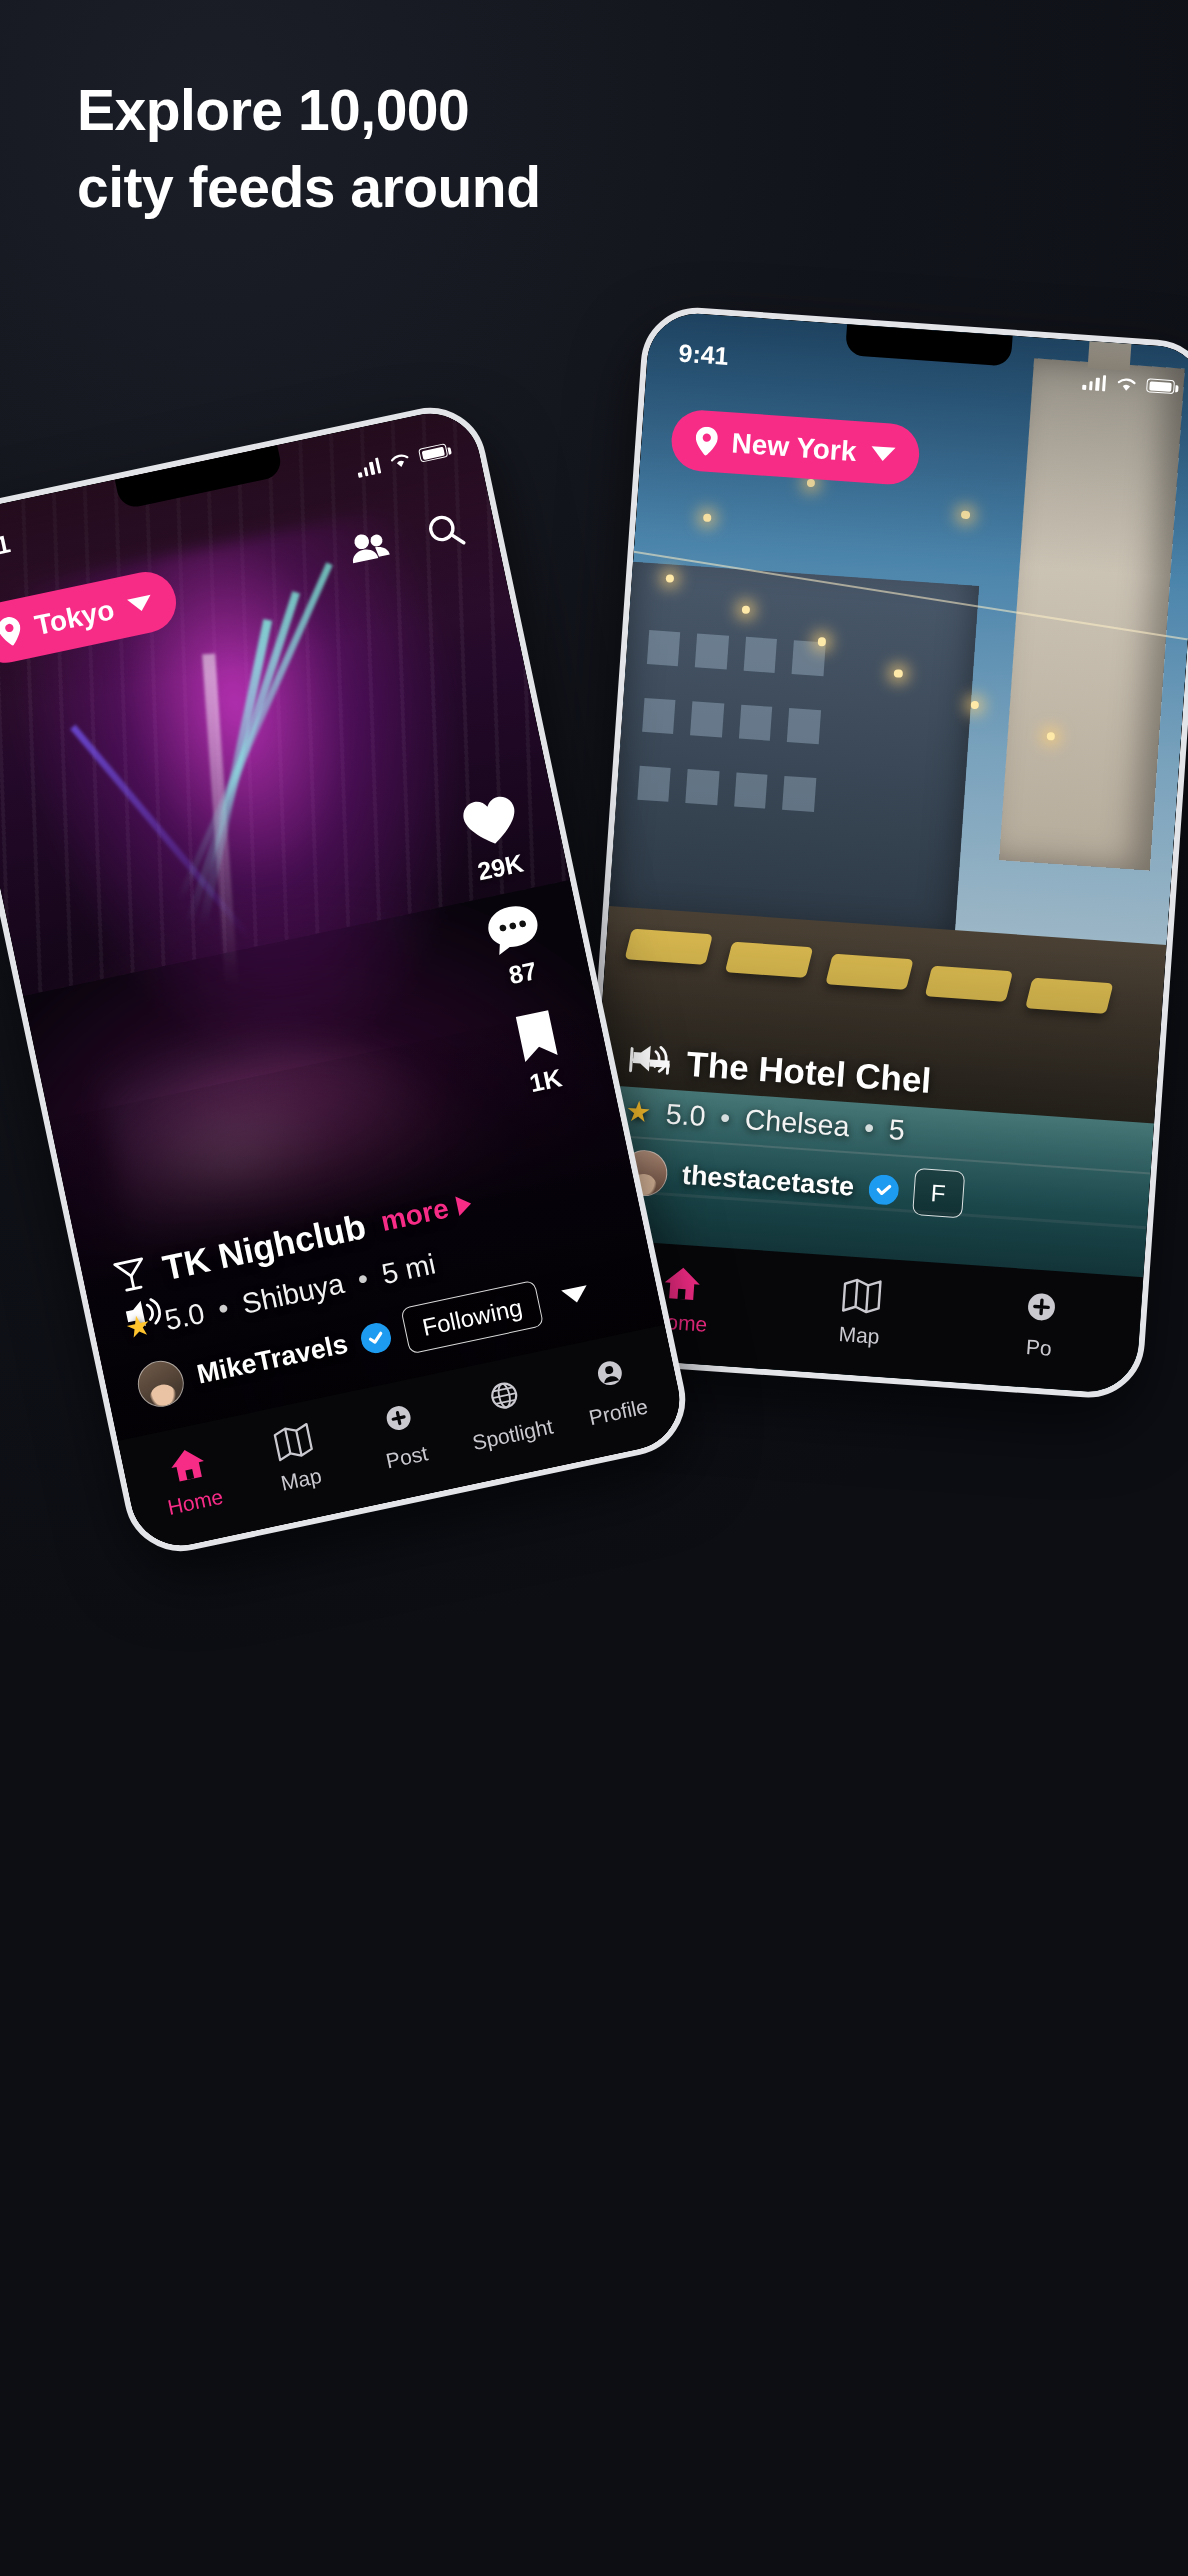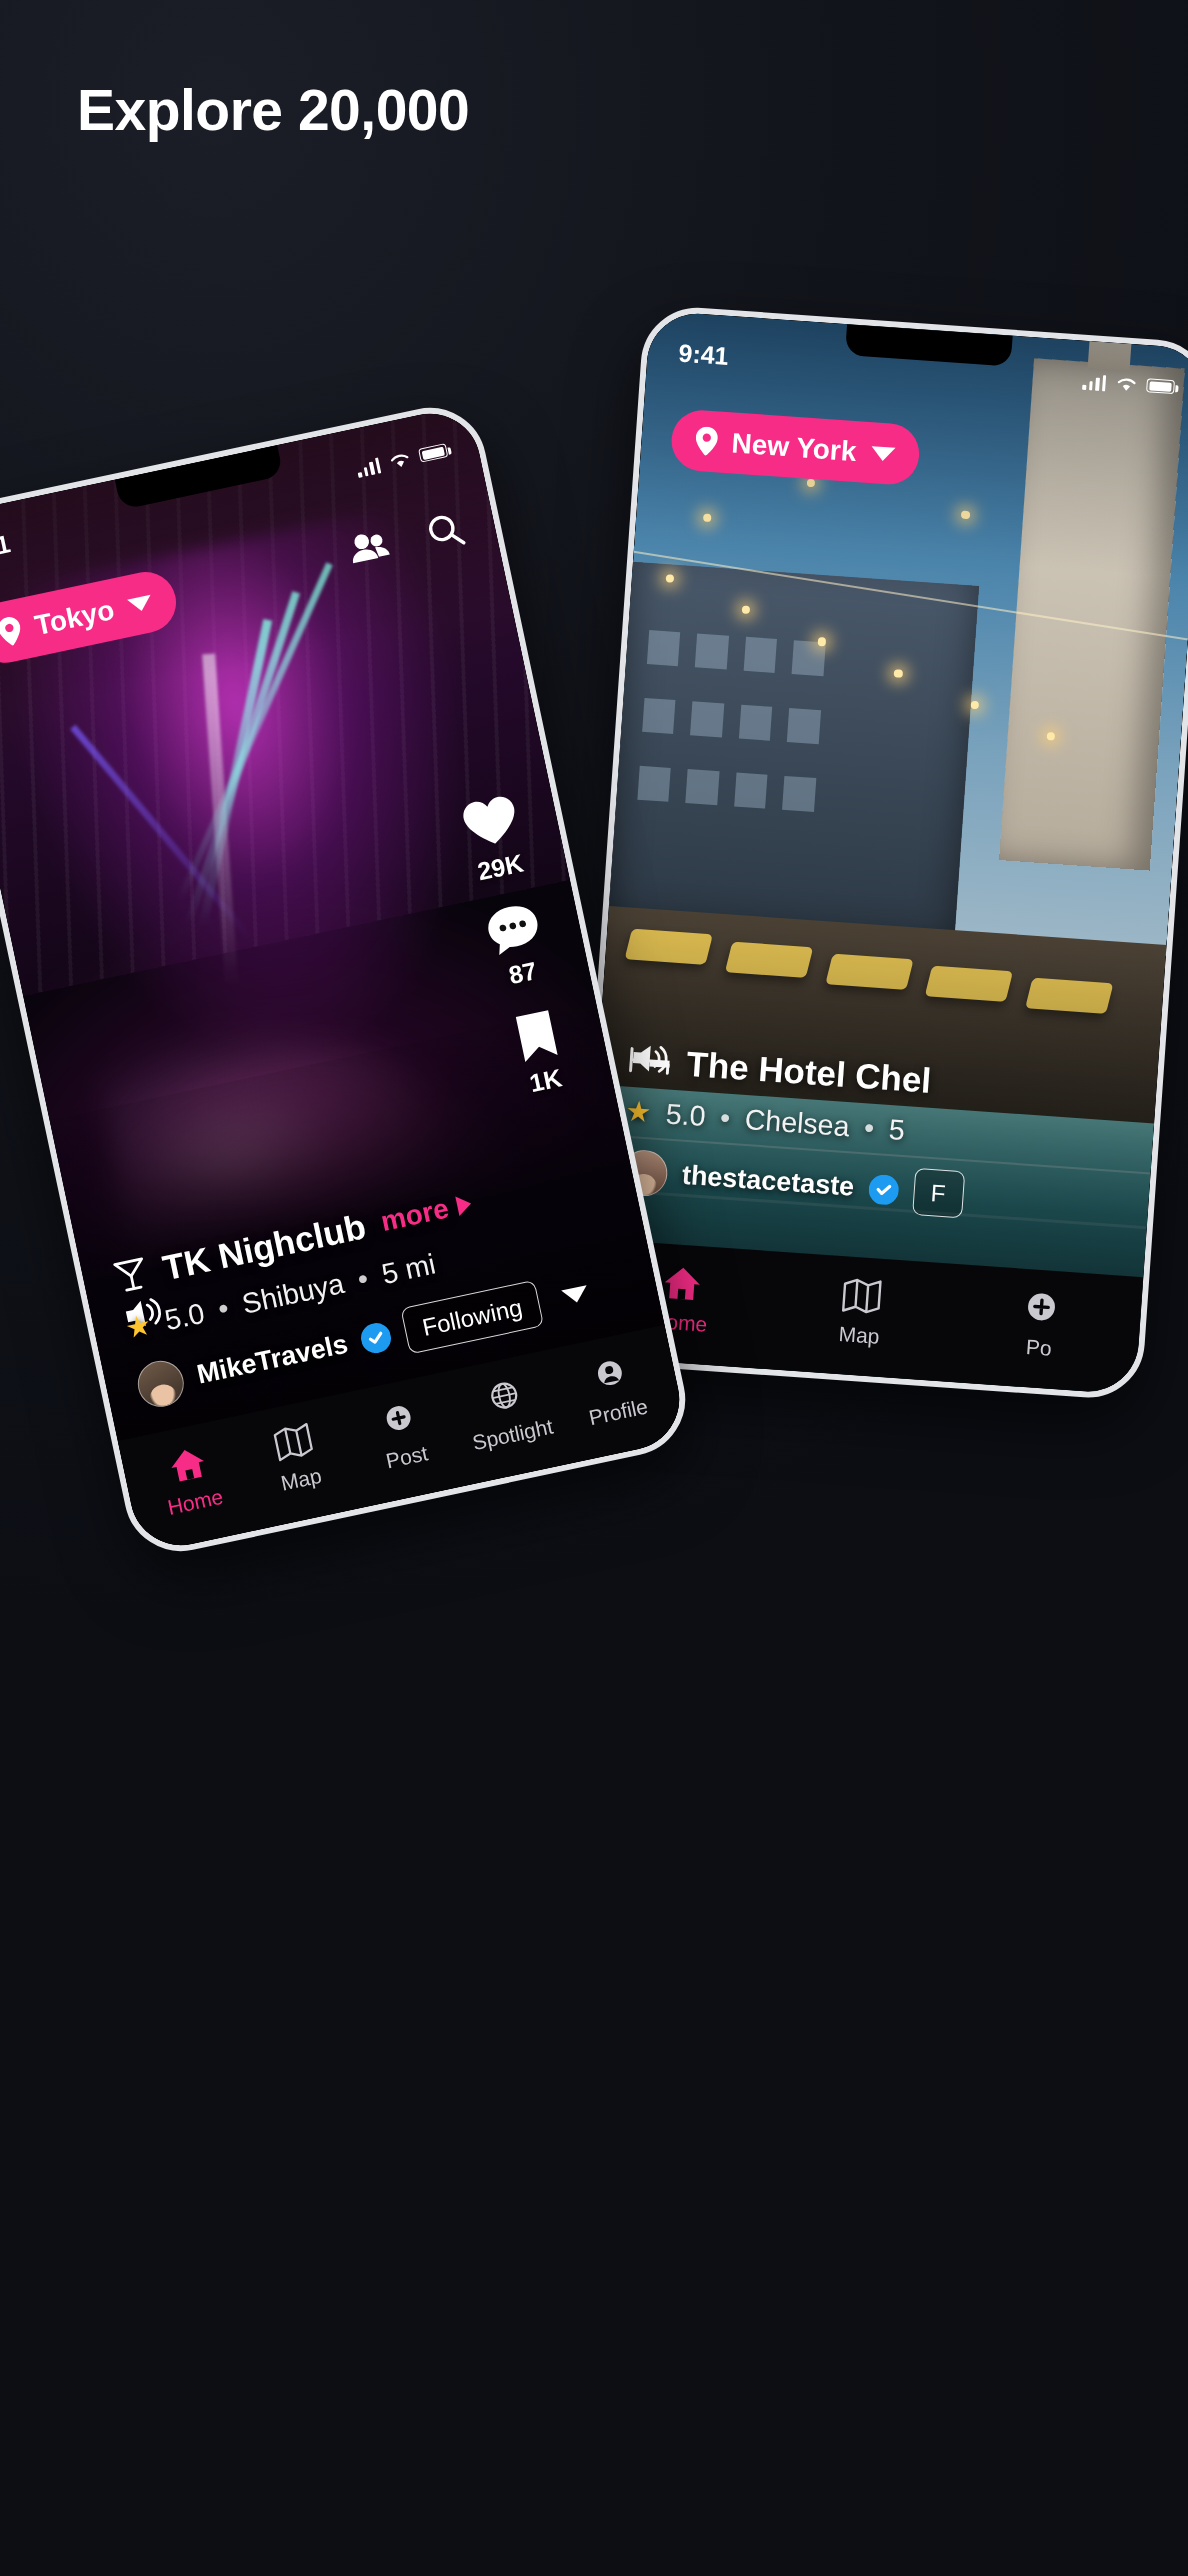--- a/index.html
+++ b/index.html
@@ -209,21 +209,22 @@
   
   #phone-left  { width:516px; height:1041px; }
   #phone-right { width:516px; height:1041px; }
 </style>
 </head>
 <body>
 
 <div class="stage">
 
   <div class="headline">
-    <span class="ln">Explore 20,000</span>
+    <span class="ln">Explore 10,000</span>
+    <span class="ln">city feeds around</span>
   </div>
 
   <div style="position:absolute; left:645px; top:304px; width:571px; height:1060px;
               transform:rotate(4deg); transform-origin:left top;">
     <div class="phone" id="phone-right" style="left:0; top:0; width:571px; height:1060px;">
       <div class="screen">
 
         <div class="media">
           <div class="roof">
             <div class="sky"></div>

